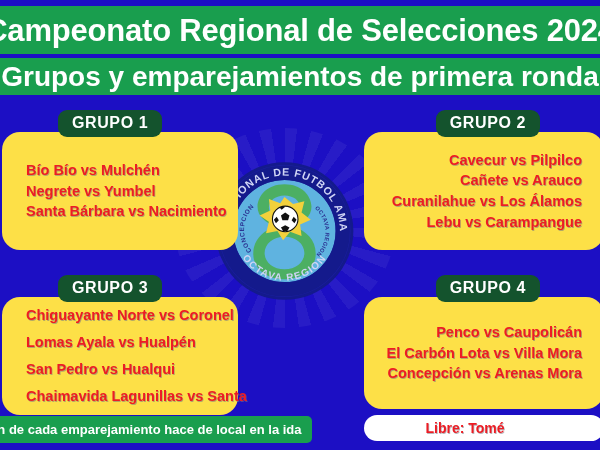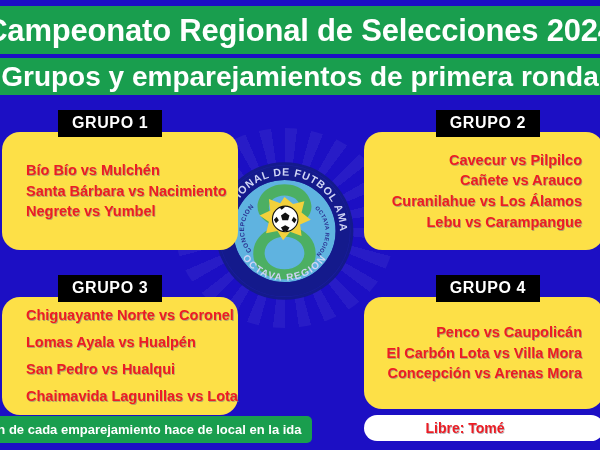--- a/index.html
+++ b/index.html
@@ -99,29 +99,30 @@
     height: 142px;
   }
   .crest svg { display: block; width: 100%; height: 100%; }
 
   
   .group {
     position: absolute;
   }
   .group-badge {
     position: absolute;
-    background: #000000;
+    background: #14532d;
     color: #ffffff;
     font-size: 16px;
     font-weight: bold;
     letter-spacing: 0.6px;
     padding: 5px 14px 6px 14px;
     white-space: nowrap;
     z-index: 3;
     line-height: 1;
+    border-radius: 9px;
   }
   .group-card {
     position: absolute;
     background: #fde047;
     border-radius: 18px;
     z-index: 2;
     box-sizing: border-box;
     padding: 8px 6px 8px 6px;
     display: flex;
     flex-direction: column;
@@ -265,42 +266,42 @@
       <text font-family="'Liberation Sans', sans-serif" font-size="8" font-weight="bold" fill="#2a3090" letter-spacing="0.6">
         <textPath href="#arcR" startOffset="50%" text-anchor="middle">OCTAVA REGION</textPath>
       </text>
     </svg>
   </div>
 
   <div class="group" id="group1" style="left:80px; top:110px;">
     <div class="group-badge">GRUPO 1</div>
     <div class="group-card">
       <div class="match">Bío Bío vs Mulchén</div>
+      <div class="match">Negrete vs Yumbel</div>
       <div class="match">Santa Bárbara vs Nacimiento</div>
-      <div class="match">Negrete vs Yumbel</div>
     </div>
   </div>
 
   <div class="group" id="group2" style="right:78px; top:110px;">
     <div class="group-badge">GRUPO 2</div>
     <div class="group-card">
       <div class="match">Cavecur vs Pilpilco</div>
       <div class="match">Cañete vs Arauco</div>
       <div class="match">Curanilahue vs Los Álamos</div>
       <div class="match">Lebu vs Carampangue</div>
     </div>
   </div>
 
   <div class="group" id="group3" style="left:80px; top:275px;">
     <div class="group-badge">GRUPO 3</div>
     <div class="group-card">
       <div class="match">Chiguayante Norte vs Coronel</div>
       <div class="match">Lomas Ayala vs Hualpén</div>
       <div class="match">San Pedro vs Hualqui</div>
-      <div class="match">Chaimavida Lagunillas vs Lota</div>
+      <div class="match">Chaimavida Lagunillas vs Santa</div>
     </div>
   </div>
 
   <div class="group" id="group4" style="right:78px; top:275px;">
     <div class="group-badge">GRUPO 4</div>
     <div class="group-card">
       <div class="match">Penco vs Caupolicán</div>
       <div class="match">El Carbón Lota vs Villa Mora</div>
       <div class="match">Concepción vs Arenas Mora</div>
     </div>

